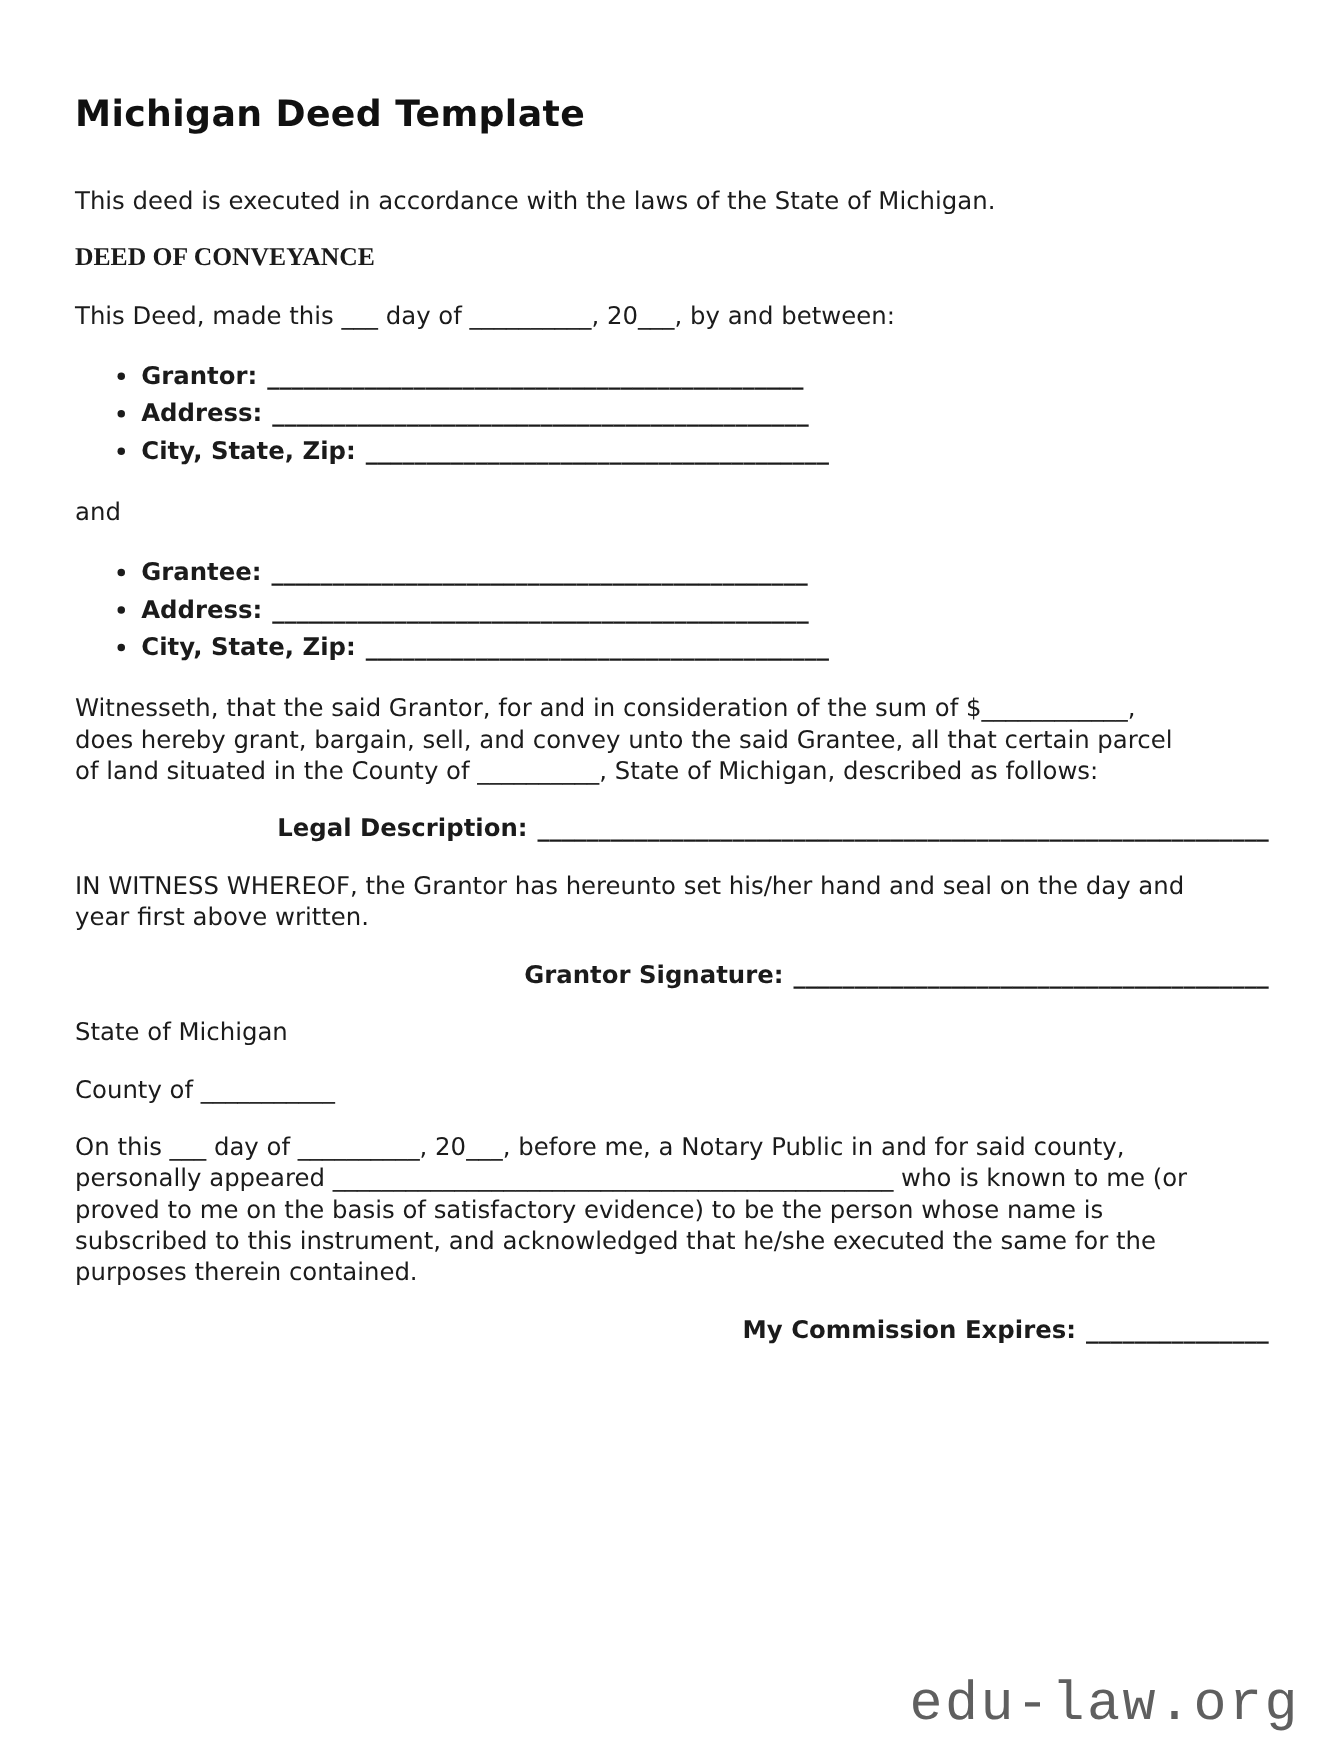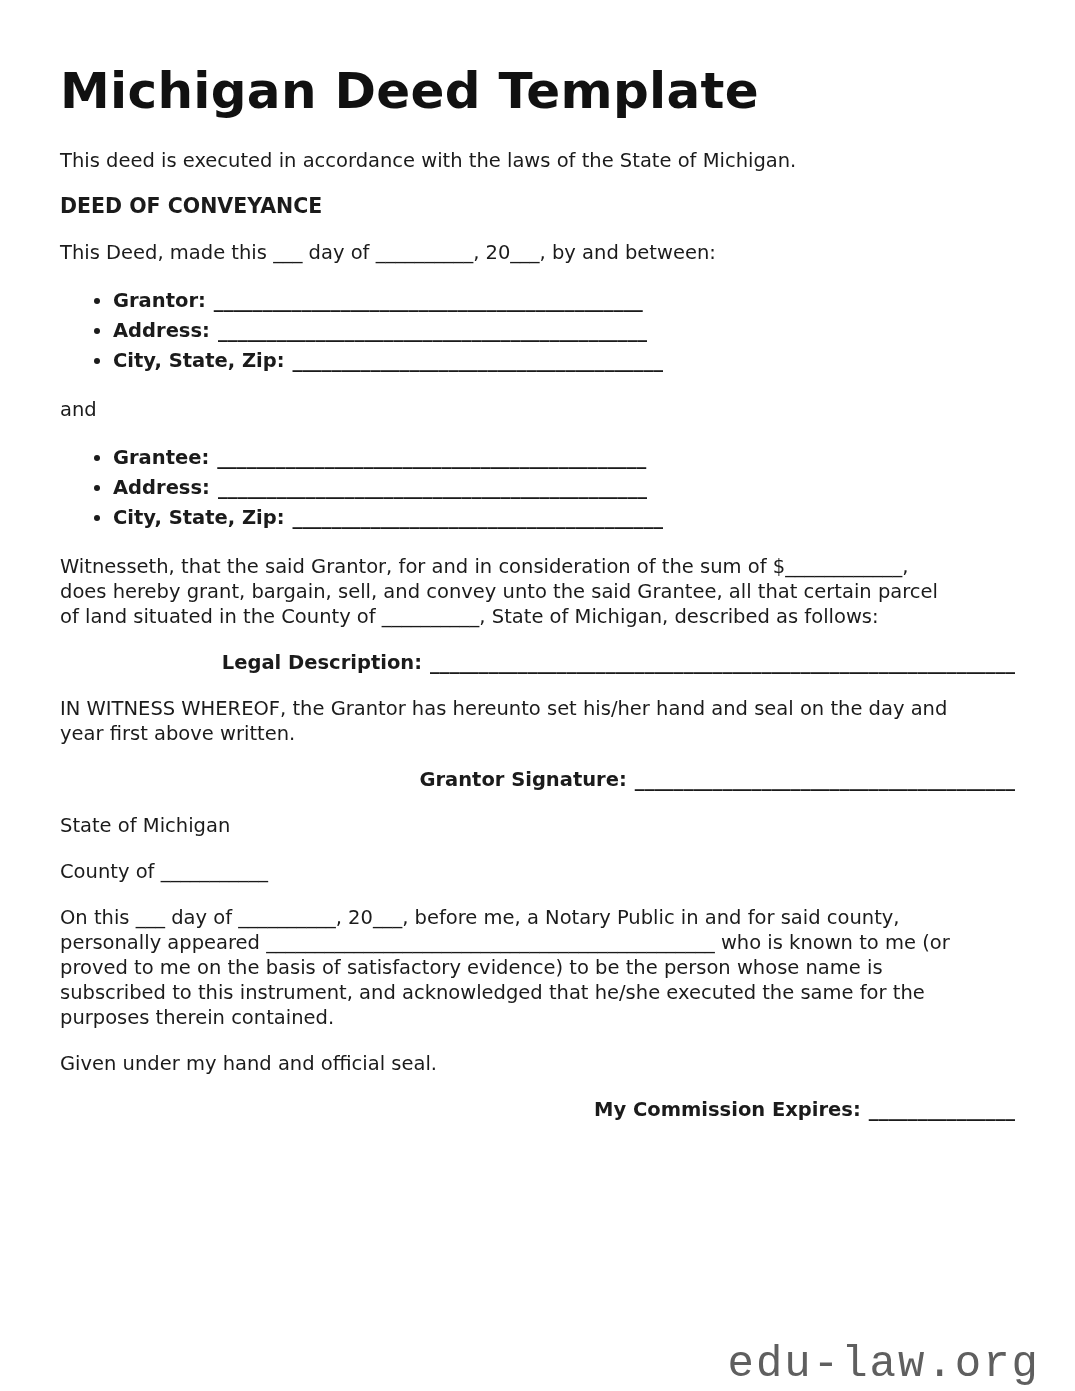--- a/index.html
+++ b/index.html
@@ -9,34 +9,35 @@
     padding:66px 60px 0 60px;
     position:relative;
     overflow:hidden;
     background:#ffffff;
     font-family:"DejaVu Sans", sans-serif;
     color:#1b1b1b;
     font-size:19.5px;
     line-height:25px;
   }
   h1.doc-title {
-    font-size:50px;
+    font-size:29px;
     line-height:50px;
     margin:0 0 32px 0;
     font-weight:bold;
     color:#111111;
     letter-spacing:0.3px;
   }
   p { margin:0 0 21px 0; }
   .multiline { white-space:pre; }
   h3.doc-heading {
     font-size:20.5px;
     line-height:25px;
     margin:0 0 21px 0;
     font-weight:bold;
+    font-family:Liberation Serif, serif;
   }
   ul.field-list {
     margin:0 0 21px 0;
     padding:0 0 0 53px;
     list-style:disc outside;
   }
   ul.field-list li {
     line-height:30px;
     font-weight:bold;
     white-space:nowrap;
@@ -96,20 +97,19 @@
   <p>State of Michigan</p>
 
   <p>County of ___________</p>
 
   <p class="multiline">On this ___ day of __________, 20___, before me, a Notary Public in and for said county,
 personally appeared ______________________________________________ who is known to me (or
 proved to me on the basis of satisfactory evidence) to be the person whose name is
 subscribed to this instrument, and acknowledged that he/she executed the same for the
 purposes therein contained.</p>
 
-  <p>Given under my hand and official seal.</p>
 
 
   <p class="field-line"><span>My Commission Expires:</span><span class="blank">_______________</span></p>
 
   <div class="watermark">edu-law.org</div>
 
 </div>
 
 </body></html>

